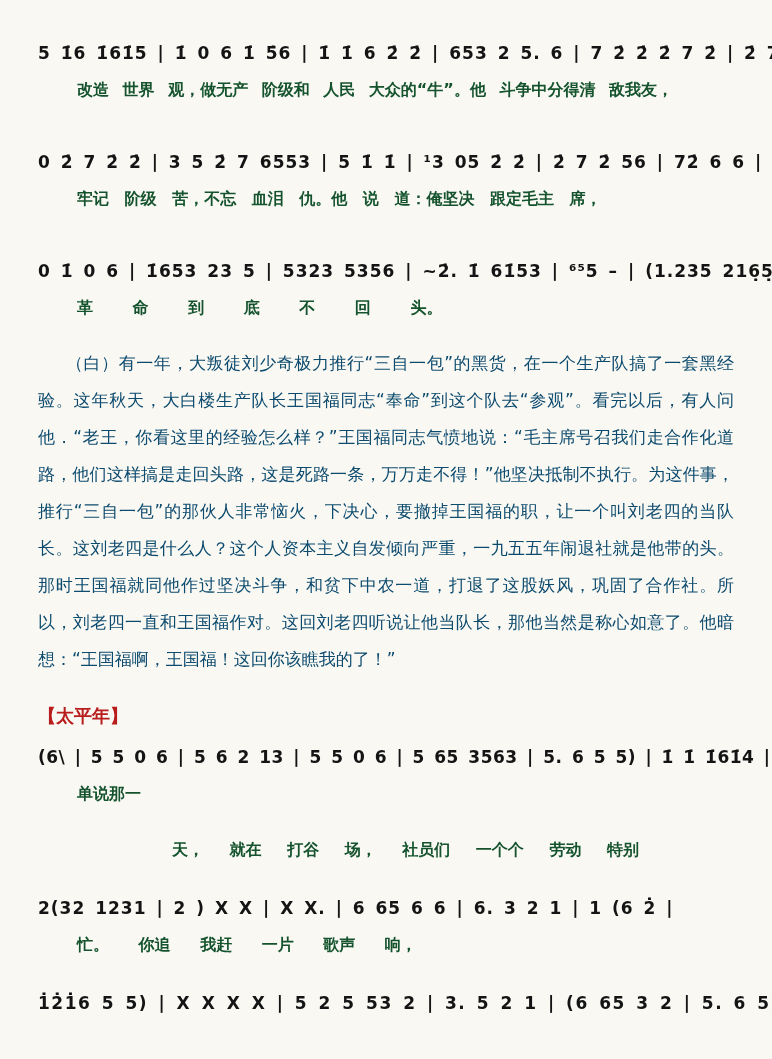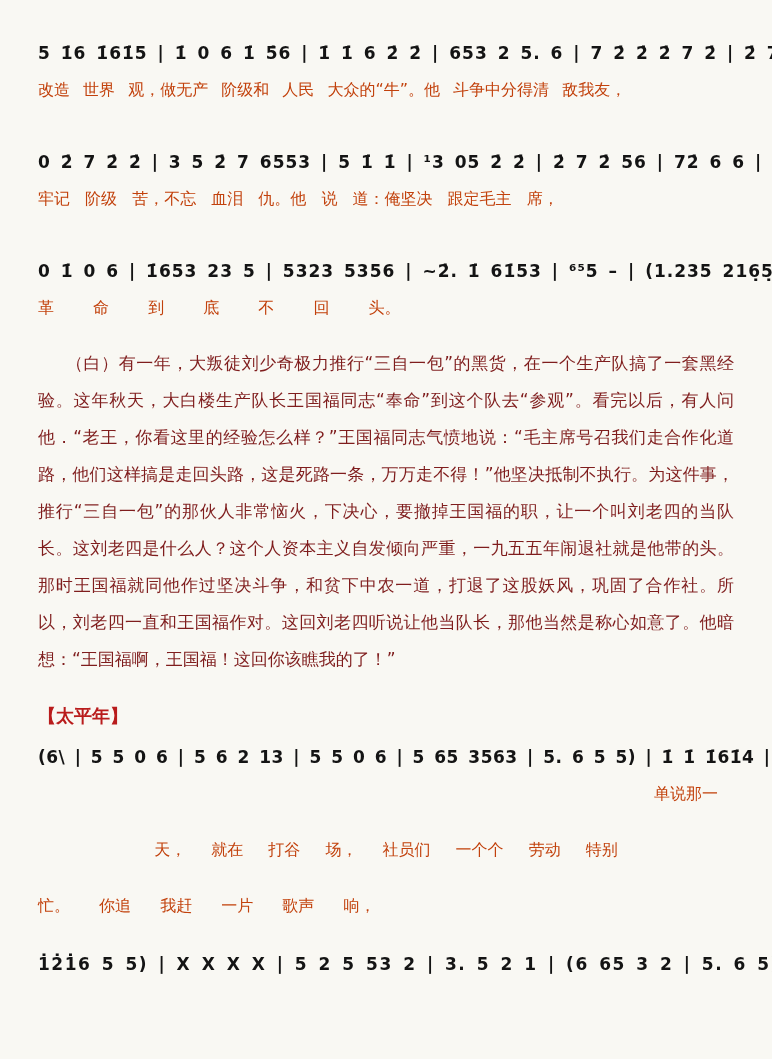--- a/index.html
+++ b/index.html
@@ -22,50 +22,51 @@
     font-size:17px;
     letter-spacing:1px;
     word-spacing:3px;
     white-space:nowrap;
     color:#141414;
     line-height:26px;
   }
   .lyrics {
     margin-top:13px;
     font-size:16px;
-    font-weight:400;
-    color:#c2410c;
+    font-weight:700;
+    color:#14532d;
     white-space:nowrap;
     word-spacing:8px;
     line-height:22px;
+    margin-left:39px;
   }
   .s2 .lyrics { word-spacing:10px; }
   .s3 .lyrics { word-spacing:34px; }
   .s3 { margin-bottom:26px; }
   
   .spoken {
     margin-top:6px;
     font-size:17px;
     line-height:37px;
     text-align:justify;
     text-indent:1.65em;
     font-weight:500;
-    color:#7f1d1d;
+    color:#0c4a6e;
   }
   
   .section-label {
     margin-top:26px;
     font-size:18px;
     font-weight:700;
     color:#b91c1c;
   }
   
   .s4 { margin-top:16px; margin-bottom:34px; }
   .s4 .notes { letter-spacing:.5px; }
-  .s4 .lyrics { text-align:right; padding-right:16px; word-spacing:2px; }
+  .s4 .lyrics { text-align:left; padding-right:16px; word-spacing:2px; }
   .s5, .s6 { margin-bottom:34px; }
   .s5 .lyrics { word-spacing:20px;text-align:center; }
   .s6 .lyrics { word-spacing:24px; }
   .s7 { margin-bottom:0; }
   .s7 .notes { letter-spacing:1.5px; }
 </style>
 </head>
 <body>
 
 <div class="page">
@@ -92,20 +93,21 @@
   <div class="system s4">
     <div class="notes">(6\ | 5 5 0 6 | 5 6 2 13 | 5 5 0 6 | 5 65 3563 | 5. 6 5 5) | 1̇ 1̇ 1̇61̇4 |</div>
     <div class="lyrics">单说那一</div>
   </div>
 
   <div class="system s5">
     <div class="lyrics">天， 就在 打谷 场， 社员们 一个个 劳动 特别</div>
   </div>
 
   <div class="system s6">
+    <div class="notes">2(32 1231 | 2 ) X X | X X. | 6 65 6 6 | 6. 3 2 1 | 1 (6 2̇ |</div>
     <div class="lyrics">忙。 你追 我赶 一片 歌声 响，</div>
   </div>
 
   <div class="system s7">
     <div class="notes">1̇2̇1̇6 5 5) | X X X X | 5 2 5 53 2 | 3. 5 2 1 | (6 65 3 2 | 5. 6 5) X |</div>
 
   </div>
 
 </div>
 

